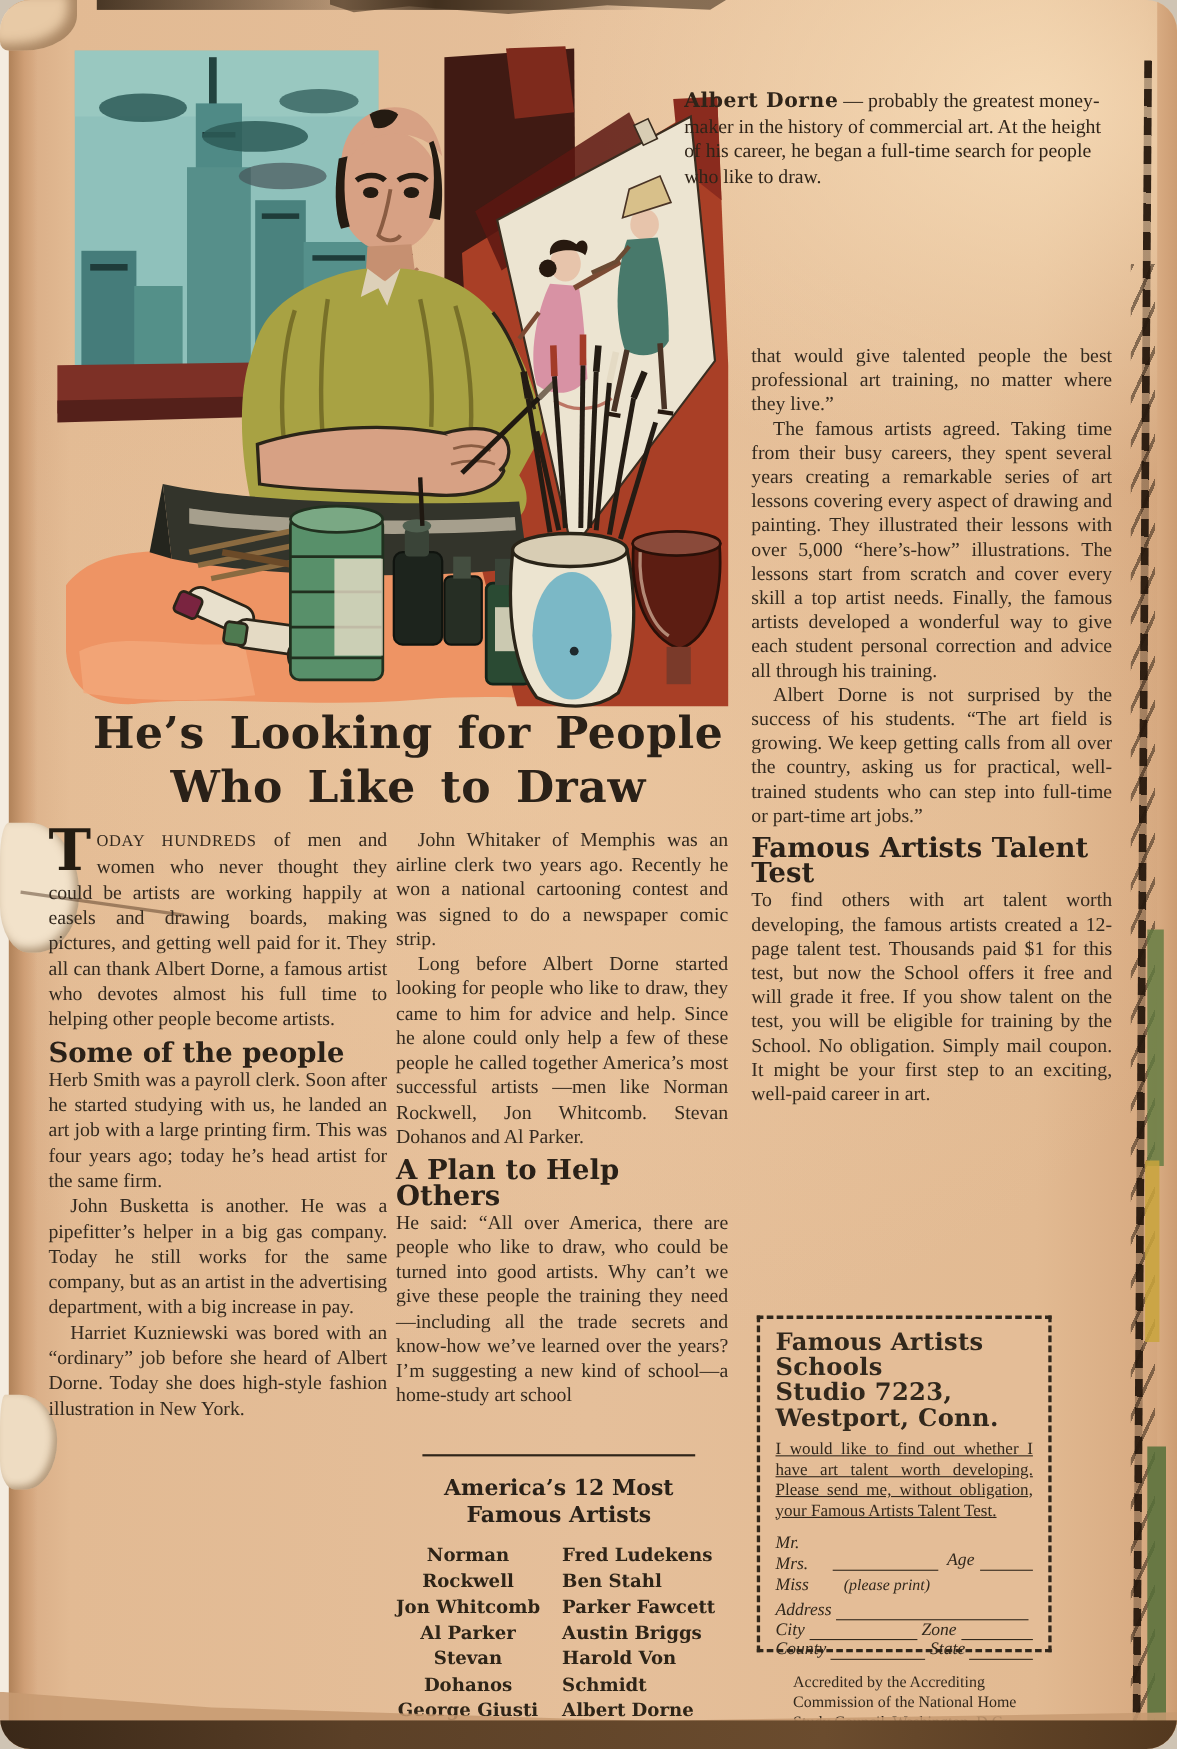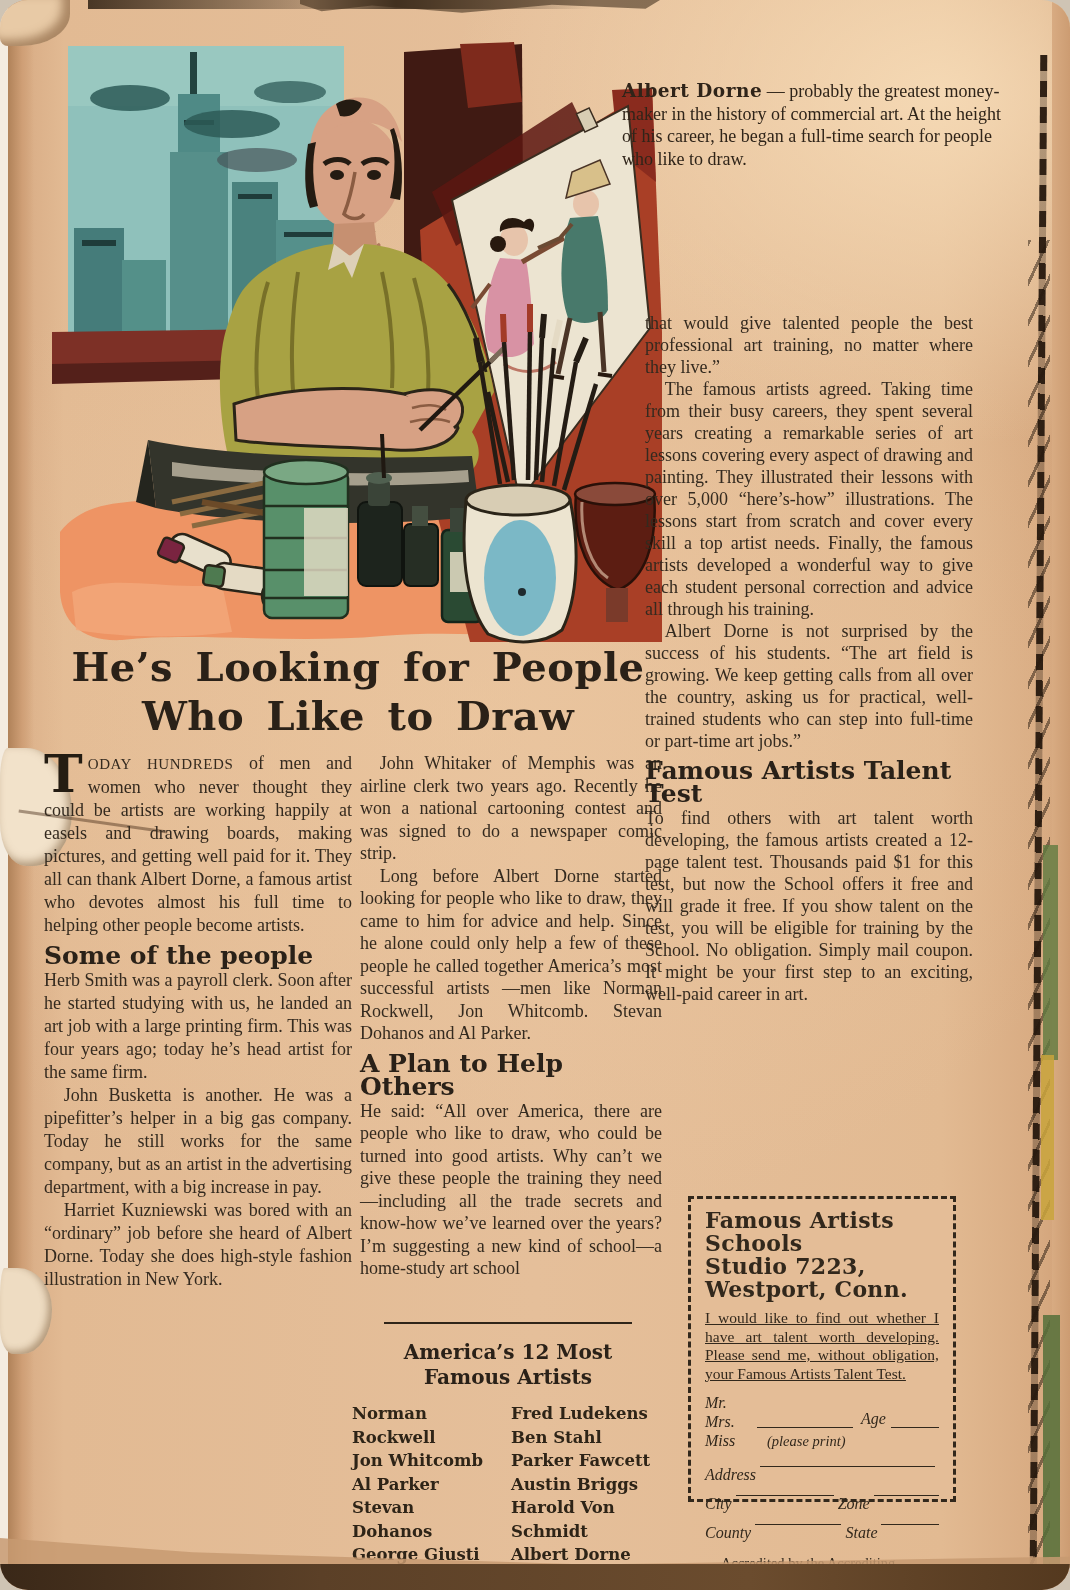--- a/index.html
+++ b/index.html
@@ -37,58 +37,58 @@
   .streak-yellow{position:absolute;left:1041px;top:1055px;width:13px;height:165px;background:#c9a43c;opacity:.85;}
   .streak-green2{position:absolute;left:1043px;top:1315px;width:17px;height:250px;background:#55703a;opacity:.85;}
   .right-strip{position:absolute;left:1052px;top:0;width:18px;height:100%;
     background:linear-gradient(90deg,#d8ab82,#cc9c72);}
   
   .illo{position:absolute;left:52px;top:32px;}
   
   .caption{position:absolute;left:622px;top:80px;width:398px;font-size:18px;line-height:22.5px;color:#2f2419;}
   .caption b{font-family:"DejaVu Serif",serif;font-size:18.5px;letter-spacing:.5px;}
   
-  .headline{position:absolute;left:63px;top:642px;width:590px;text-align:center;
+  .headline{position:absolute;left:76px;top:642px;width:590px;text-align:center;
     font-family:"DejaVu Serif",serif;font-weight:bold;font-size:40px;line-height:49px;
     color:#2a2118;letter-spacing:.5px;word-spacing:8px;}
   
   .col{position:absolute;text-align:justify;font-size:18px;line-height:23px;color:#342a1f;}
   .col p{margin:0;text-indent:1.1em;}
   .col p.noindent{text-indent:0;}
   .col1{left:44px;top:752px;width:308px;}
   .col2{left:360px;top:752px;width:302px;line-height:22.5px;}
-  .col3{left:645px;top:312px;width:328px;line-height:22px;}
+  .col3{left:683px;top:312px;width:328px;line-height:22px;}
   .subhead{font-family:"DejaVu Serif",serif;font-weight:bold;font-size:25px;line-height:23px;
     margin:7px 0 2px;color:#2a2118;text-indent:0;text-align:left;}
   .dropcap{float:left;font-family:"DejaVu Serif",serif;font-weight:bold;font-size:52px;line-height:40px;
     padding:2px 5px 0 0;color:#241c12;}
   .lead-caps{font-size:15px;letter-spacing:.6px;}
   
   .artists{position:absolute;left:352px;top:1322px;width:312px;background:transparent;}
   .artists .rule{width:248px;height:2px;background:#2f2519;margin:0 auto 16px;}
   .artists .a-title{font-family:"DejaVu Serif",serif;font-weight:bold;font-size:20px;line-height:25px;
     text-align:center;color:#2a2118;margin-bottom:12px;}
   .a-cols{display:flex;justify-content:center;gap:12px;font-family:"DejaVu Serif",serif;
     font-weight:bold;font-size:16.5px;line-height:23.5px;color:#2e2417;}
-  .a-left{text-align:left;width:49%;}
+  .a-left{text-align:center;width:49%;}
   .a-right{text-align:left;width:51%;}
   
   .coupon{position:absolute;left:688px;top:1196px;width:268px;height:306px;background:#e4bd97;
     border:3px dashed #32281c;padding:10px 14px 8px;box-sizing:border-box;color:#32281c;}
   .c-school{font-family:"DejaVu Serif",serif;font-weight:bold;font-size:22px;line-height:23px;letter-spacing:.3px;}
   .c-body{font-size:15.5px;line-height:18.5px;margin-top:8px;text-align:justify;text-decoration:underline;}
   .c-form{font-style:italic;font-size:16px;margin-top:10px;position:relative;}
   .c-names{position:relative;height:62px;}
   .c-names .nm{line-height:19px;}
   .ln{border-bottom:1.6px solid #32281c;}
   .nm-line{position:absolute;left:52px;top:34px;width:96px;}
   .age-lab{position:absolute;left:156px;top:17px;}
   .age-line{position:absolute;left:186px;top:34px;width:48px;}
   .pp{position:absolute;left:62px;top:40px;font-size:14.5px;}
-  .c-row{display:flex;align-items:flex-start;margin-top:11px;}
+  .c-row{display:flex;align-items:flex-end;}
   .c-row .lab{white-space:nowrap;}
   .c-row .f1{flex:1.5;margin:0 4px;}
   .c-row .f2{flex:1;margin-left:4px;}
   .c-accred{font-size:14.5px;line-height:18px;margin-top:12px;padding-left:16px;font-style:normal;}
 </style>
 </head>
 <body>
 
 <div class="page">
 

